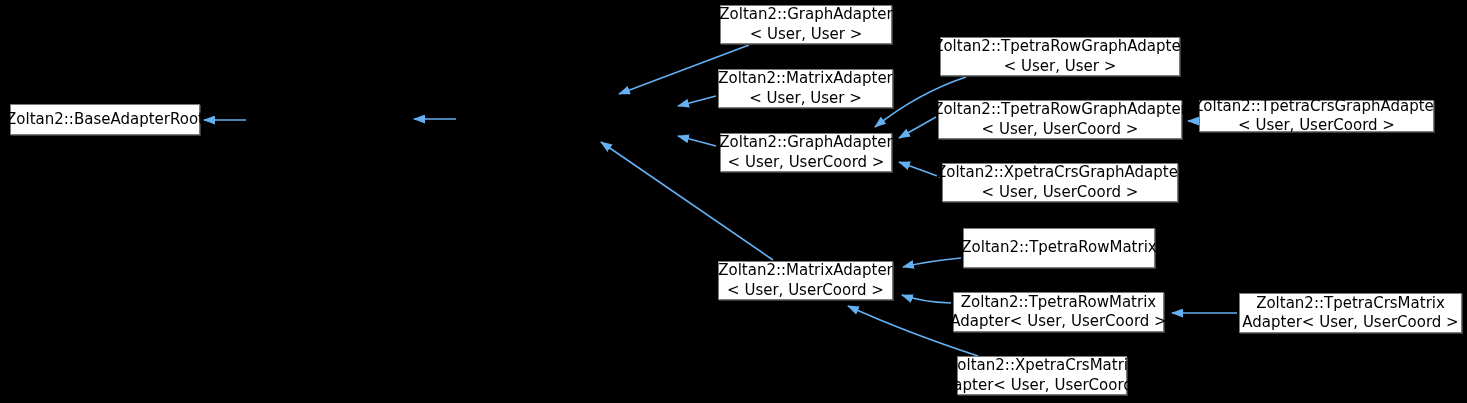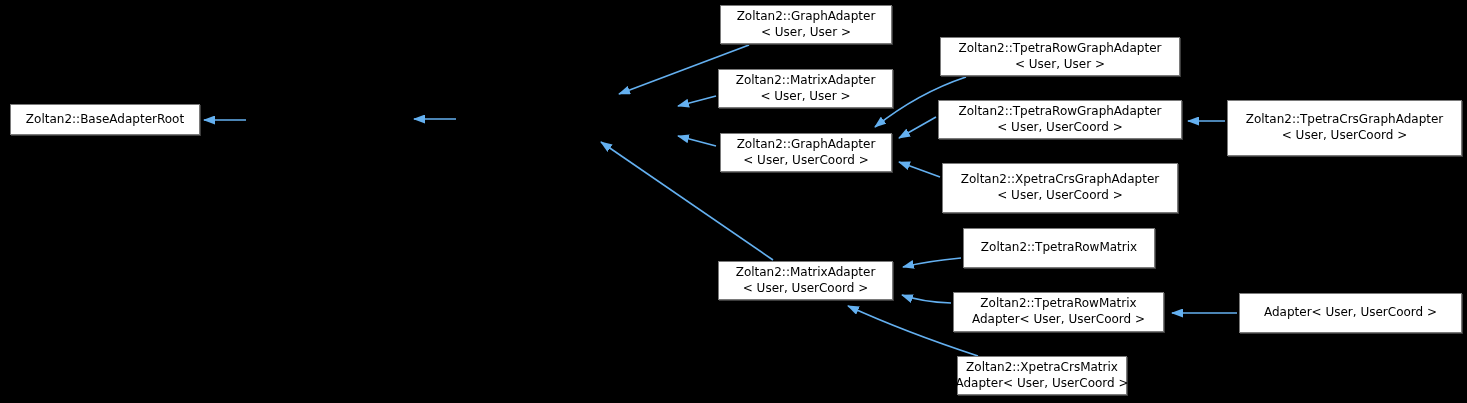--- a/index.html
+++ b/index.html
@@ -18,21 +18,21 @@
   #edge-layer{position:absolute;left:0;top:0;width:1467px;height:403px;}
   .edge{stroke:var(--arrow);stroke-width:1.6;fill:none;}
   #arrowhead path{fill:var(--arrow);}
   .node{
     position:absolute;
     box-sizing:border-box;
     background:var(--node-fill);
     border:1px solid var(--node-border);
     box-shadow:1px 1px 0 var(--node-shadow);
     color:var(--text);
-    font-size:12px;
+    font-size:15px;
     line-height:1.3;
     display:flex;
     flex-direction:column;
     align-items:center;
     justify-content:center;
     text-align:center;
     white-space:nowrap;
     cursor:pointer;
   }
   .node.highlight{
@@ -94,26 +94,26 @@
   <div class="node" style="left:940px;top:37px;width:240px;height:39px">
     <span>Zoltan2::TpetraRowGraphAdapter</span>
       <span>&lt; User, User &gt;</span>
   </div>
 
   <div class="node" style="left:938px;top:100px;width:244px;height:39px">
     <span>Zoltan2::TpetraRowGraphAdapter</span>
       <span>&lt; User, UserCoord &gt;</span>
   </div>
 
-  <div class="node" style="left:942px;top:163px;width:236px;height:50px">
+  <div class="node" style="left:942px;top:163px;width:236px;height:39px">
     <span>Zoltan2::XpetraCrsGraphAdapter</span>
       <span>&lt; User, UserCoord &gt;</span>
   </div>
 
-  <div class="node" style="left:1227px;top:100px;width:235px;height:56px">
+  <div class="node" style="left:1199px;top:100px;width:235px;height:32px">
     <span>Zoltan2::TpetraCrsGraphAdapter</span>
       <span>&lt; User, UserCoord &gt;</span>
   </div>
 
   <div class="node" style="left:718px;top:261px;width:175px;height:39px">
     <span>Zoltan2::MatrixAdapter</span>
       <span>&lt; User, UserCoord &gt;</span>
   </div>
 
   <div class="node" style="left:963px;top:228px;width:192px;height:40px">
@@ -124,16 +124,17 @@
     <span>Zoltan2::TpetraRowMatrix</span>
       <span>Adapter&lt; User, UserCoord &gt;</span>
   </div>
 
   <div class="node" style="left:957px;top:356px;width:170px;height:39px">
     <span>Zoltan2::XpetraCrsMatrix</span>
       <span>Adapter&lt; User, UserCoord &gt;</span>
   </div>
 
   <div class="node" style="left:1239px;top:293px;width:223px;height:40px">
+    <span>Zoltan2::TpetraCrsMatrix</span>
       <span>Adapter&lt; User, UserCoord &gt;</span>
   </div>
 
 </div>
 
 </body></html>

